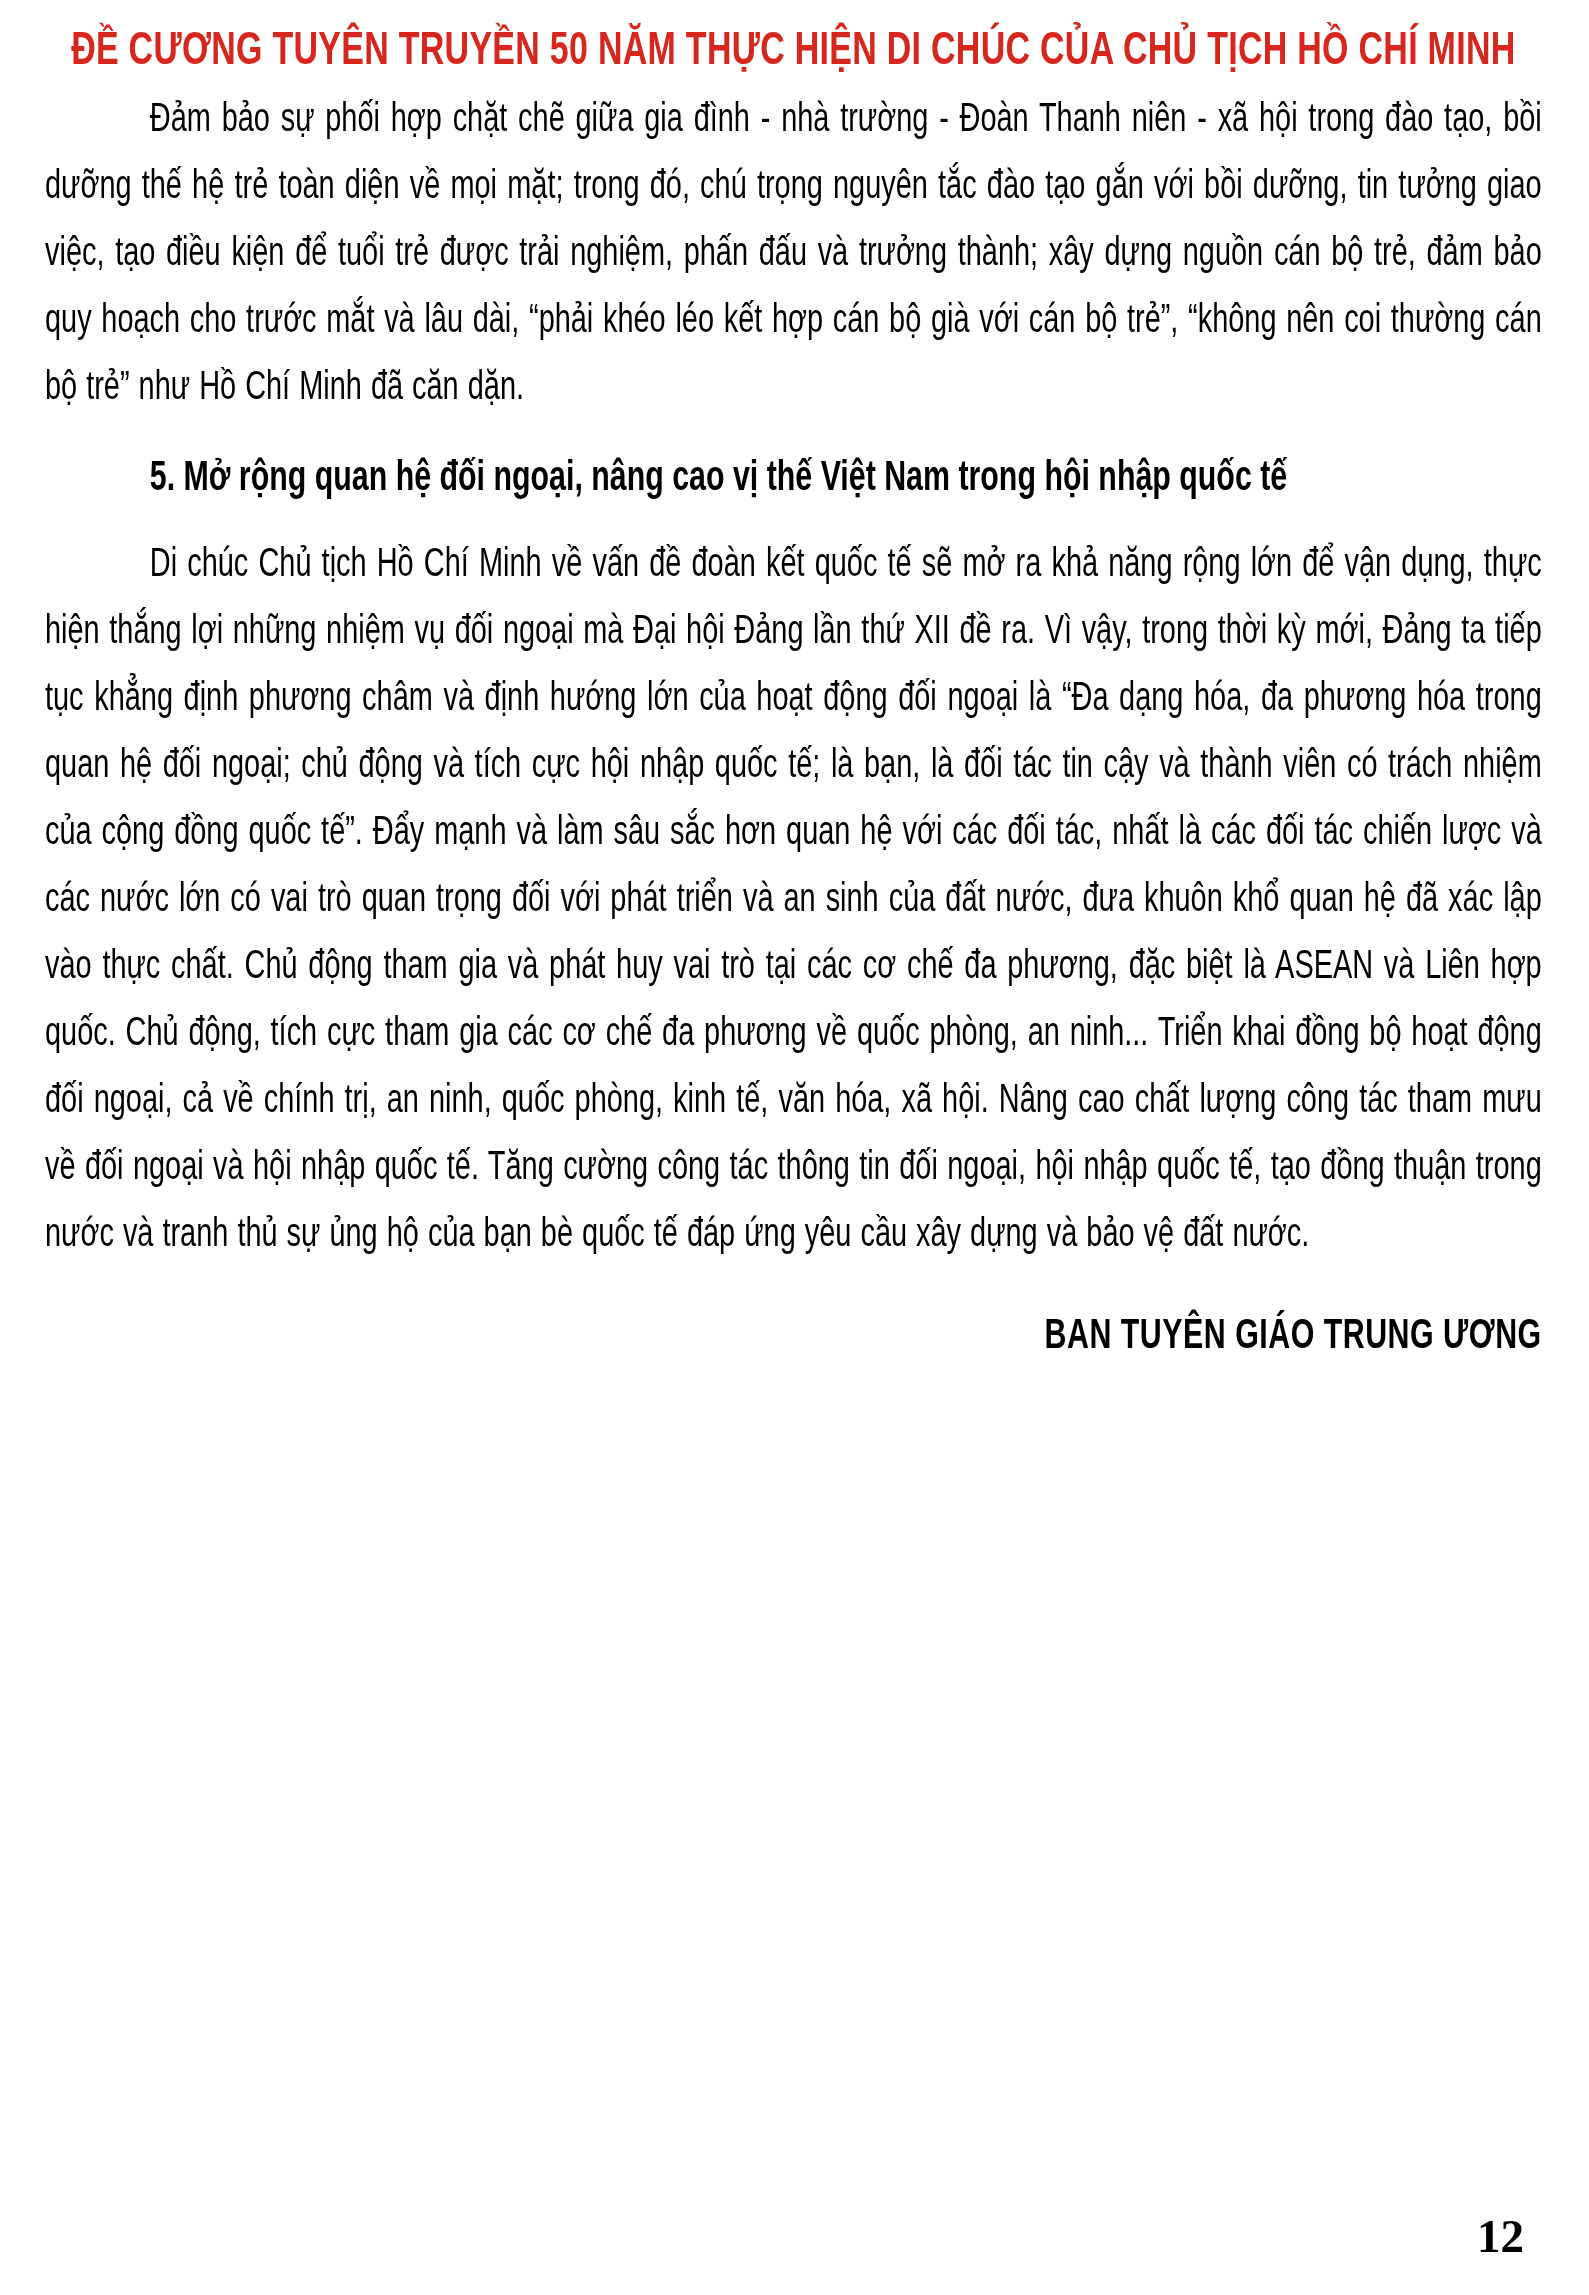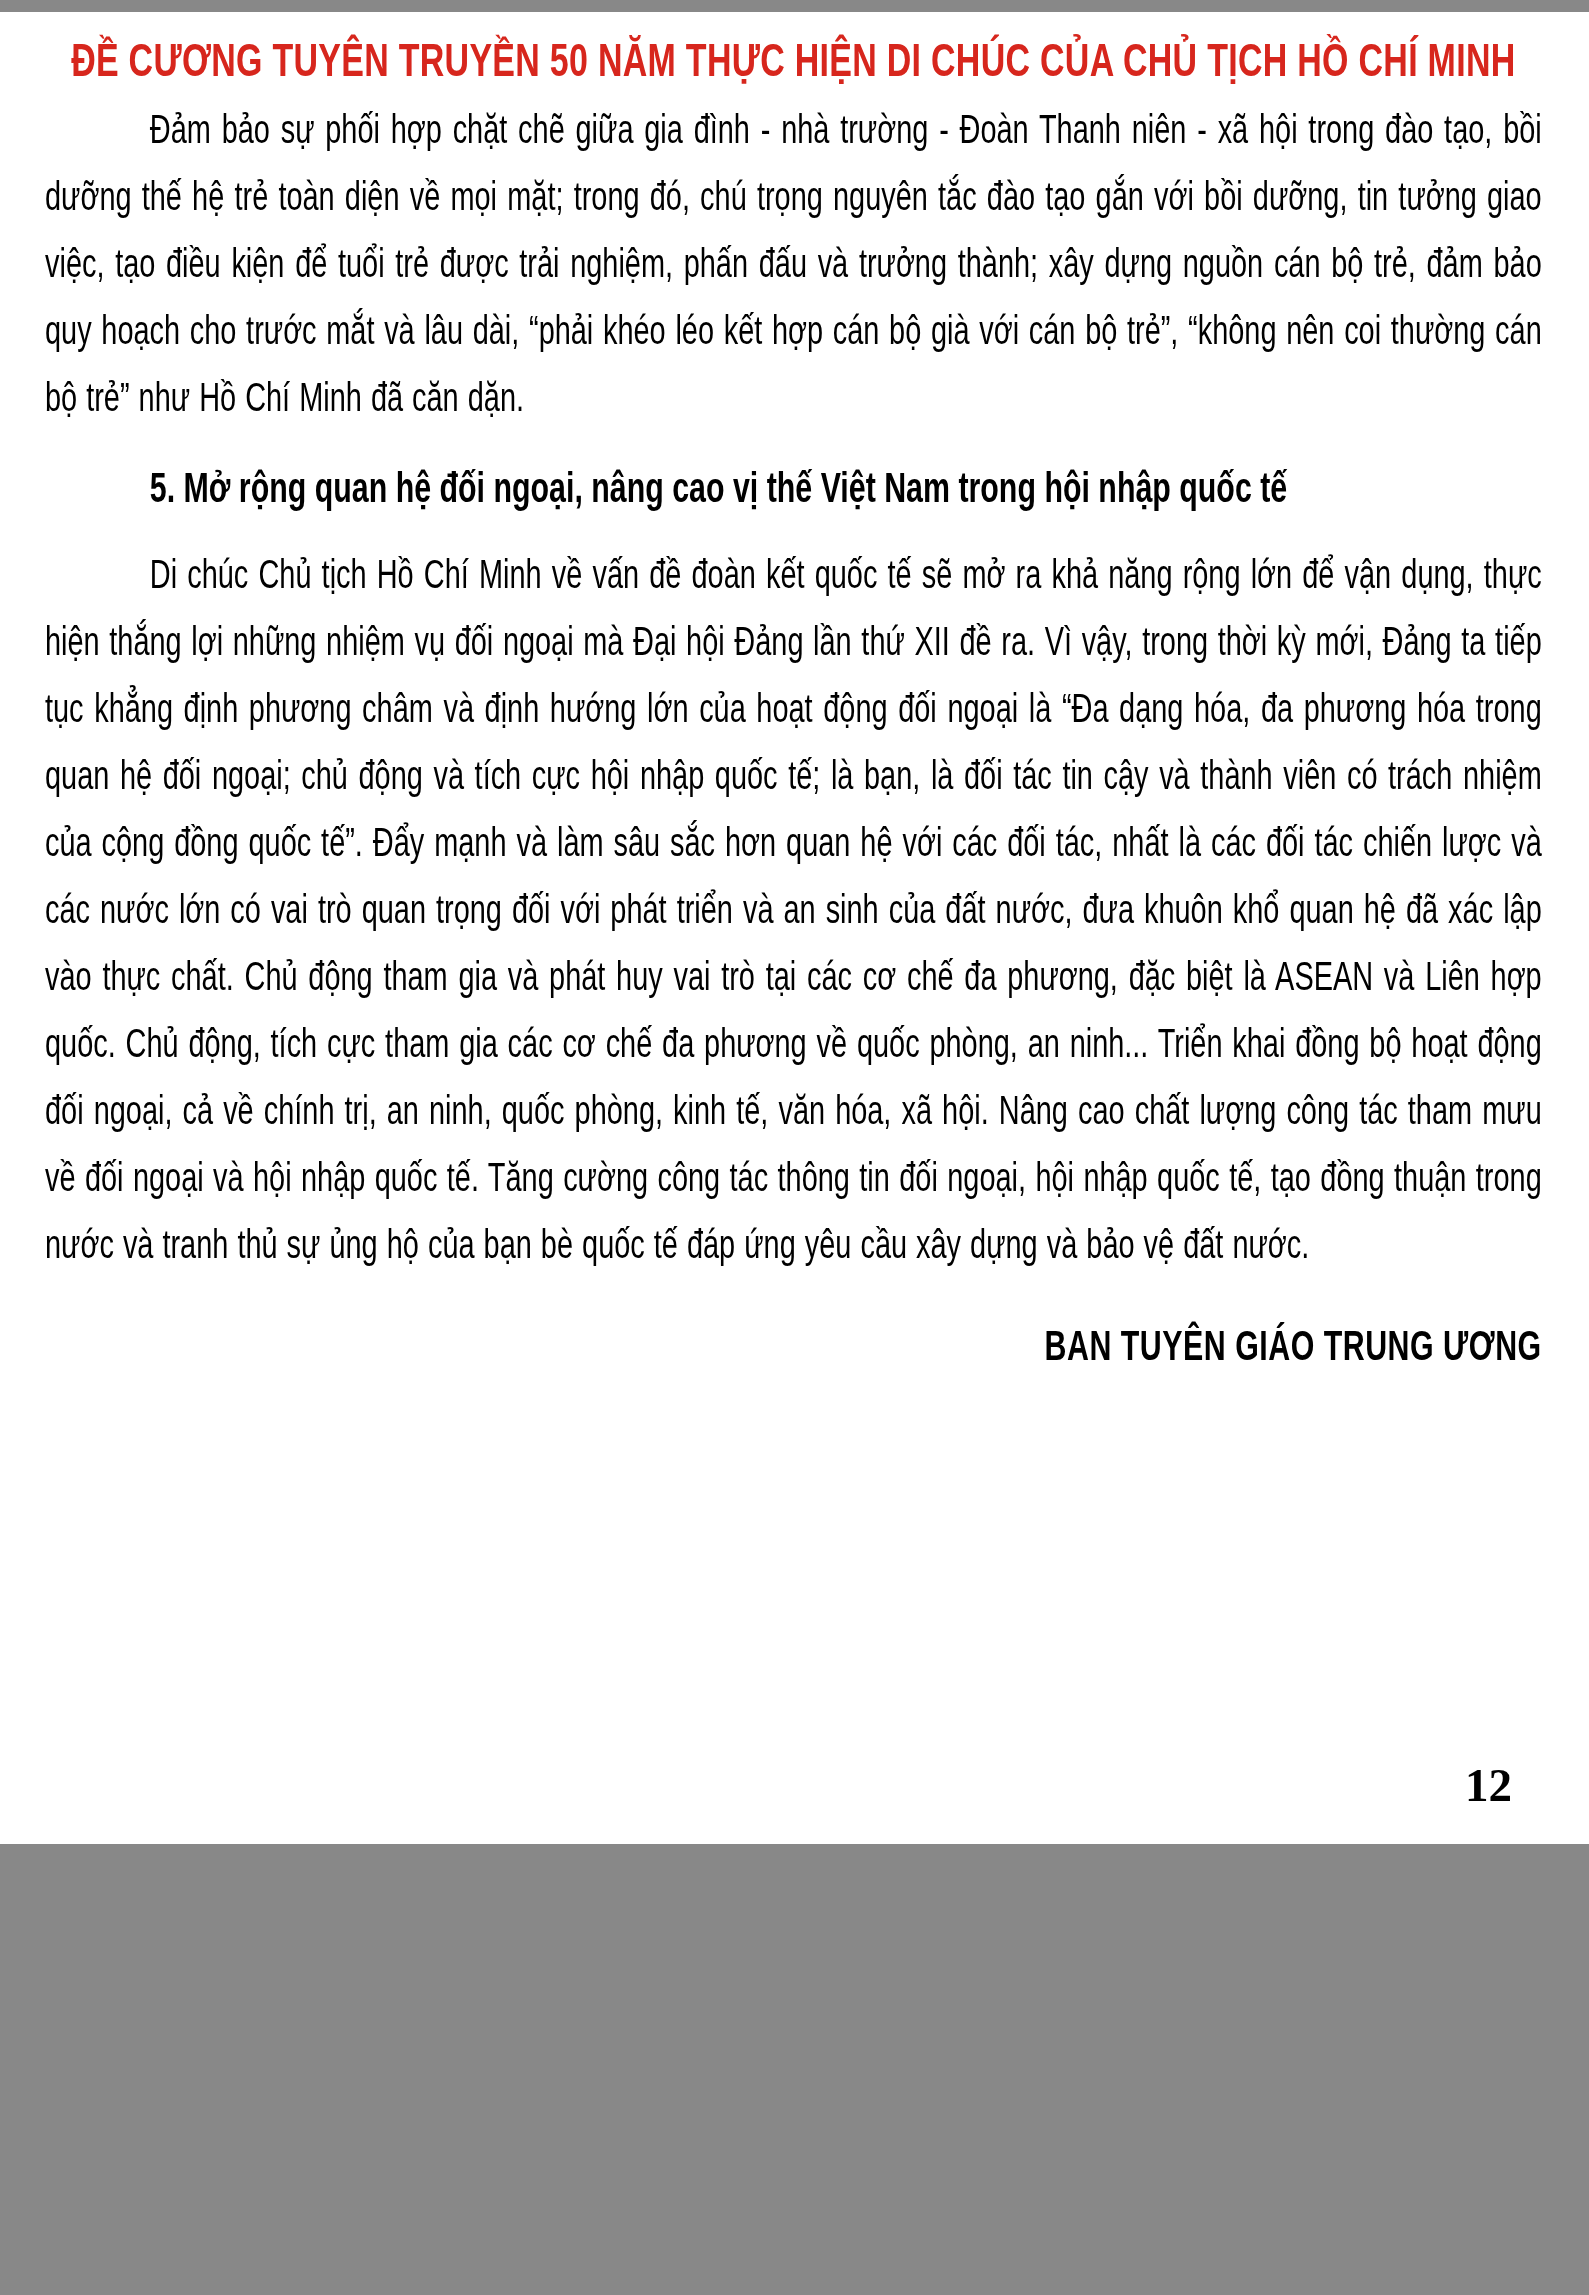--- a/index.html
+++ b/index.html
@@ -5,22 +5,22 @@
 <style>
   html, body {
     margin: 0;
     padding: 0;
     background: #888;
     font-family: "Liberation Sans", sans-serif;
   }
   .page {
     position: relative;
     width: 1589px;
-    height: 1832px;
-    margin: 12px auto;
+    height: 2295px;
+    margin: 0 auto;
     background: #ffffff;
     overflow: hidden;
   }
   
   .condensed-wrap {
     position: absolute;
     left: 45px;
     top: 11.3px;
     width: 2071px;
     transform: scaleX(0.7227);
@@ -56,21 +56,21 @@
   .signature {
     font-size: 42px;
     font-weight: bold;
     text-align: right;
     line-height: 67px;
     margin: 34px 0 0 0;
     letter-spacing: 0.7px;
   }
   .page-number {
     position: absolute;
-    right: 77px;
+    right: 65px;
     bottom: 32.5px;
     font-family: "Liberation Serif", serif;
     font-weight: bold;
     font-size: 47px;
     color: #000000;
   }
 </style>
 </head>
 <body>
 

